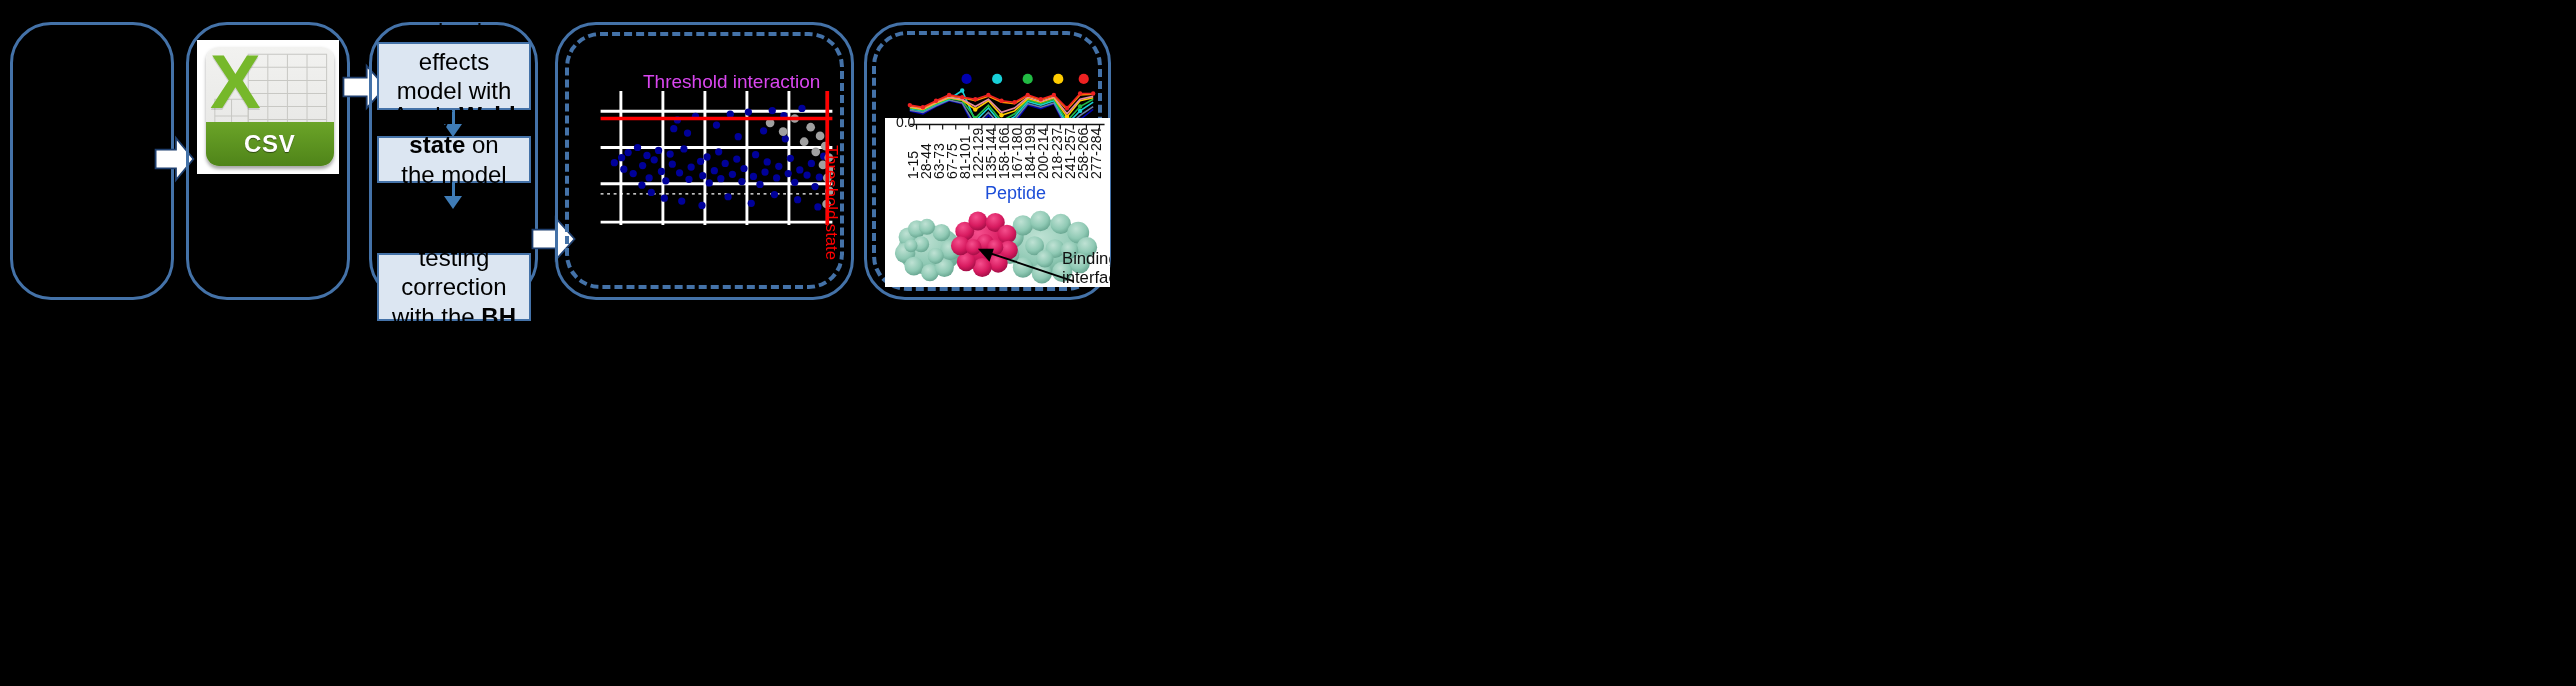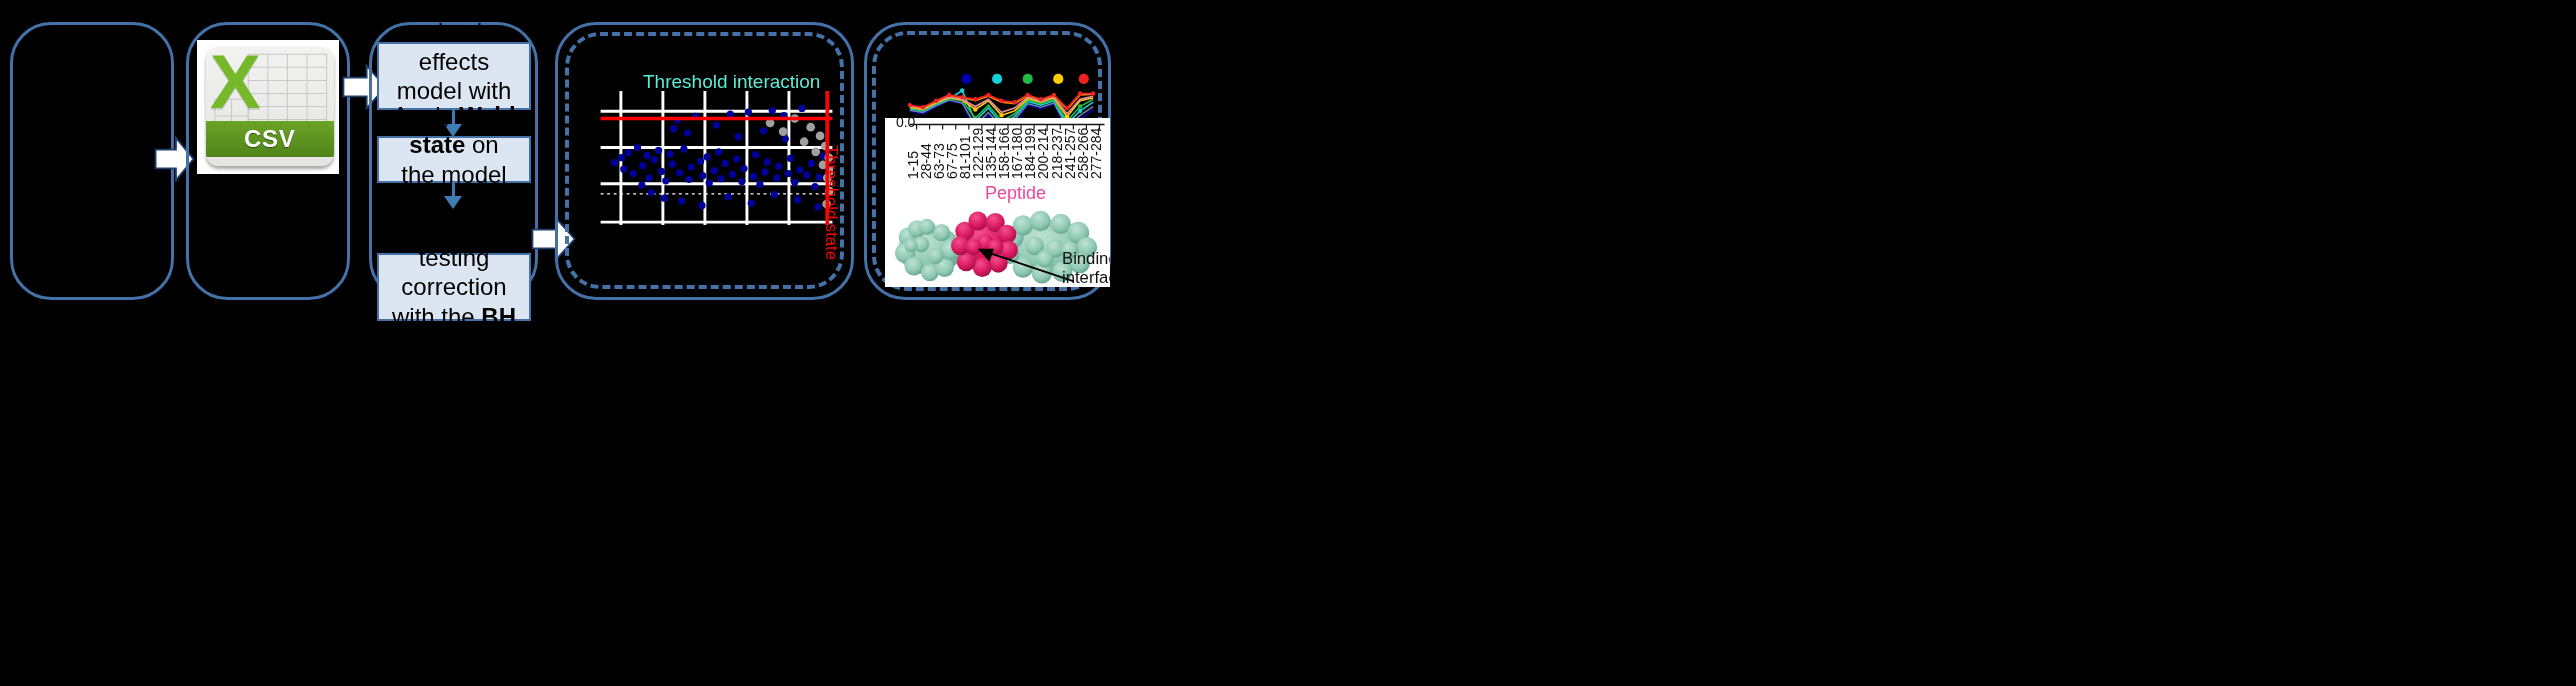--- a/index.html
+++ b/index.html
@@ -89,35 +89,35 @@
     font-size: 76px;
     font-weight: bold;
     color: #76b82a;
     font-family: "Liberation Sans", sans-serif;
     line-height: 1;
     z-index: 3;
     text-shadow: 0 1.5px 0 rgba(0,0,0,.12);
   }
   .csv-band {
     position: absolute;
-    left: 0; right: 0; bottom: 9px; height: 36px;
+    left: 0; right: 0; bottom: 0; height: 44px;
     background: linear-gradient(#6ba428, #4f8419);
     display: flex; align-items: center; justify-content: center;
     color: #ffffff;
     font-weight: bold;
     font-size: 24px;
     letter-spacing: 0.7px;
     text-shadow: 0 0.7px 0.7px rgba(0,0,0,.45);
   }
 
   
   .scatter-wrap { position: absolute; }
   .thr-label-h {
     position: absolute;
-    color: #5eead4;
+    color: #d946ef;
     font-size: 19px;
     white-space: nowrap;
     font-family: "Liberation Sans", sans-serif;
   }
   .thr-label-v {
     position: absolute;
     color: #ff0000;
     font-size: 16.7px;
     white-space: nowrap;
     transform-origin: left top;
@@ -137,21 +137,21 @@
     transform-origin: left bottom;
     transform: rotate(-90deg);
     font-size: 14px;
     color: #111;
     white-space: nowrap;
     font-family: "Liberation Sans", sans-serif;
   }
   .pep-axis-label {
     position: absolute;
     font-size: 18px;
-    color: #ec4899;
+    color: #1d4ed8;
     font-family: "Liberation Sans", sans-serif;
   }
   .bind-label {
     position: absolute;
     font-size: 16.7px;
     color: #111;
     line-height: 1.12;
     font-family: "Liberation Sans", sans-serif;
   }
   .y-tick {

